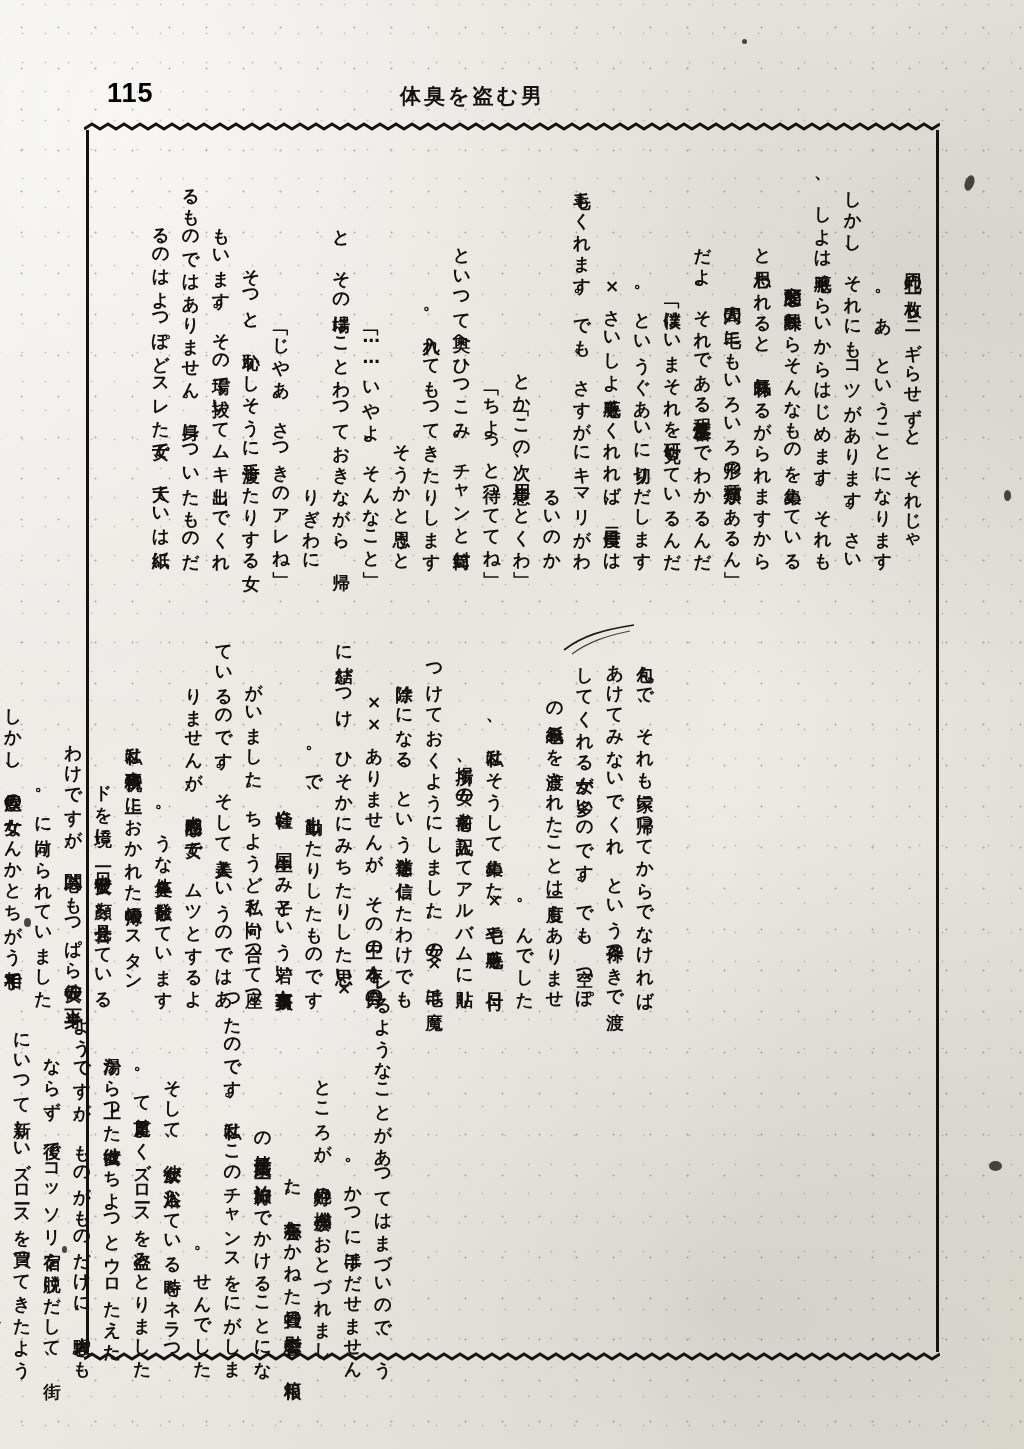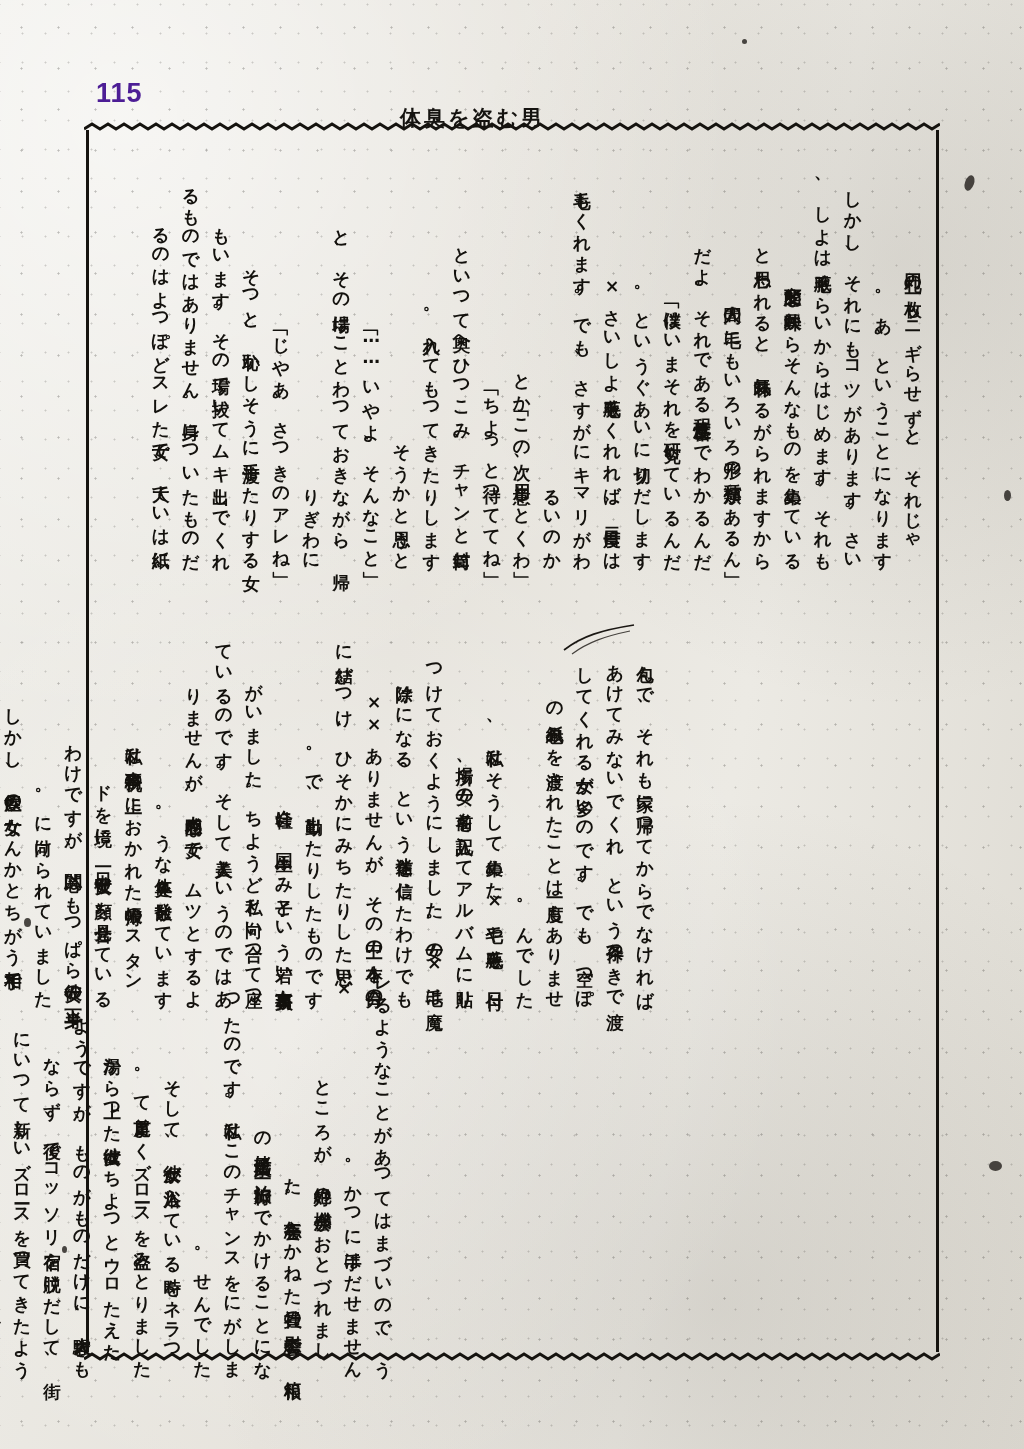--- a/index.html
+++ b/index.html
@@ -52,38 +52,37 @@
   .content {
     position: relative;
     z-index: 4;
     width: 100%;
     height: 100%;
   }
 
   
   .folio {
     position: absolute;
-    left: 96px;
+    left: 107px;
     top: 78px;
     font-family: "Liberation Sans", sans-serif;
     font-weight: bold;
     font-size: 27px;
-    color: #4c1d95;
+    color: #000000;
     letter-spacing: 1px;
   }
   .running-head {
     position: absolute;
     left: 400px;
     top: 82px;
     font-family: "DejaVu Sans", sans-serif;
     font-weight: bold;
     font-size: 21px;
     color: #151310;
     letter-spacing: 3px;
-    margin-top: 22px;
   }
 
   
   .rule {
     position: absolute;
     left: 84px;
     width: 856px;
     height: 10px;
     z-index: 4;
   }

